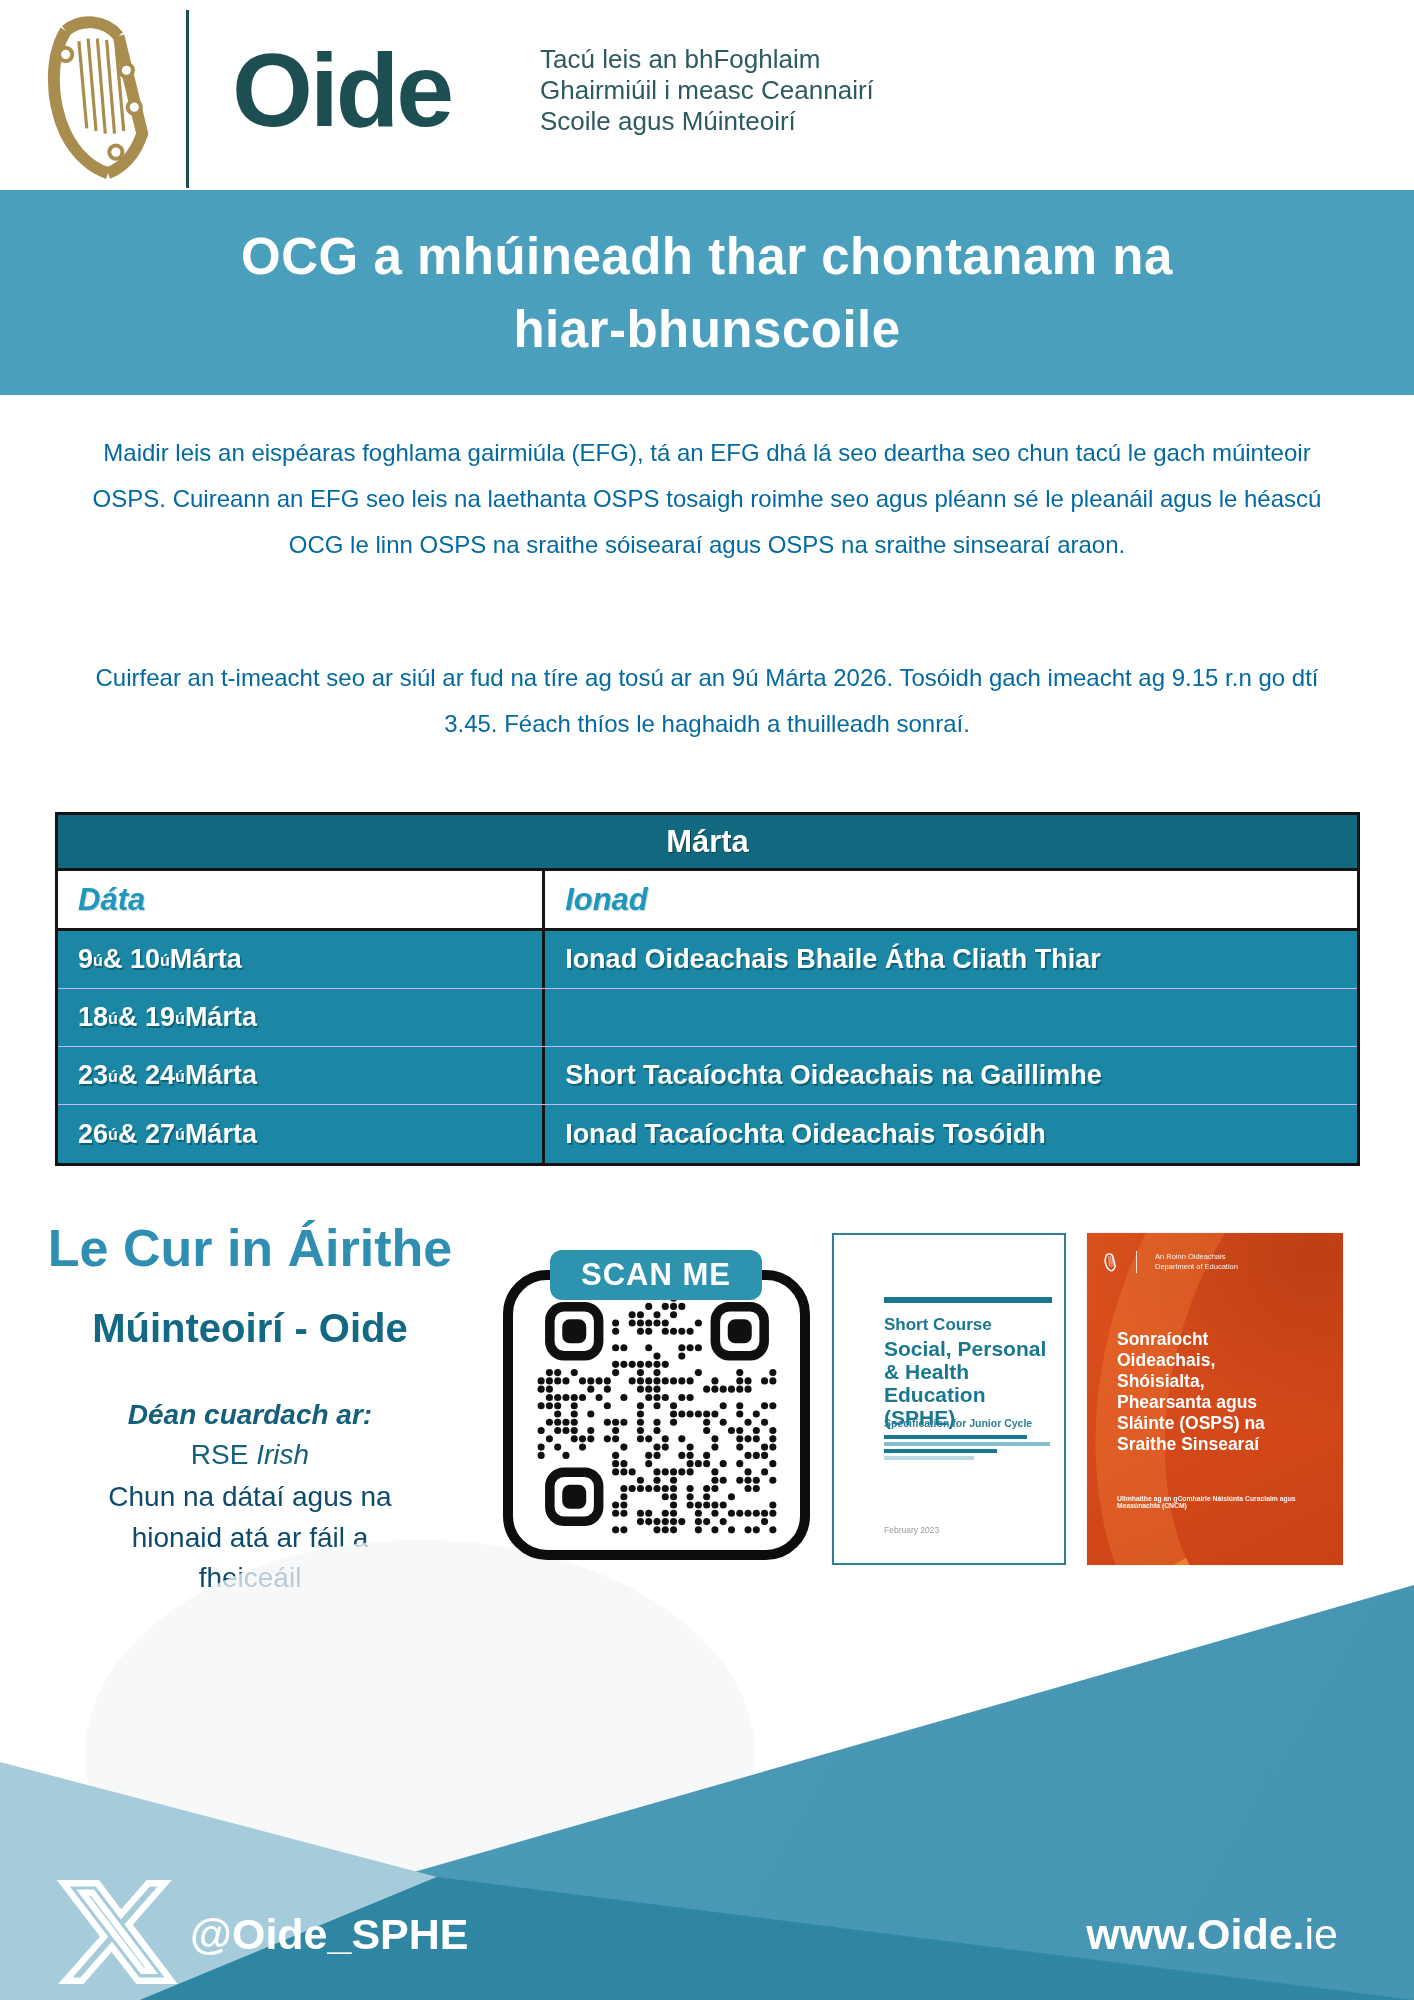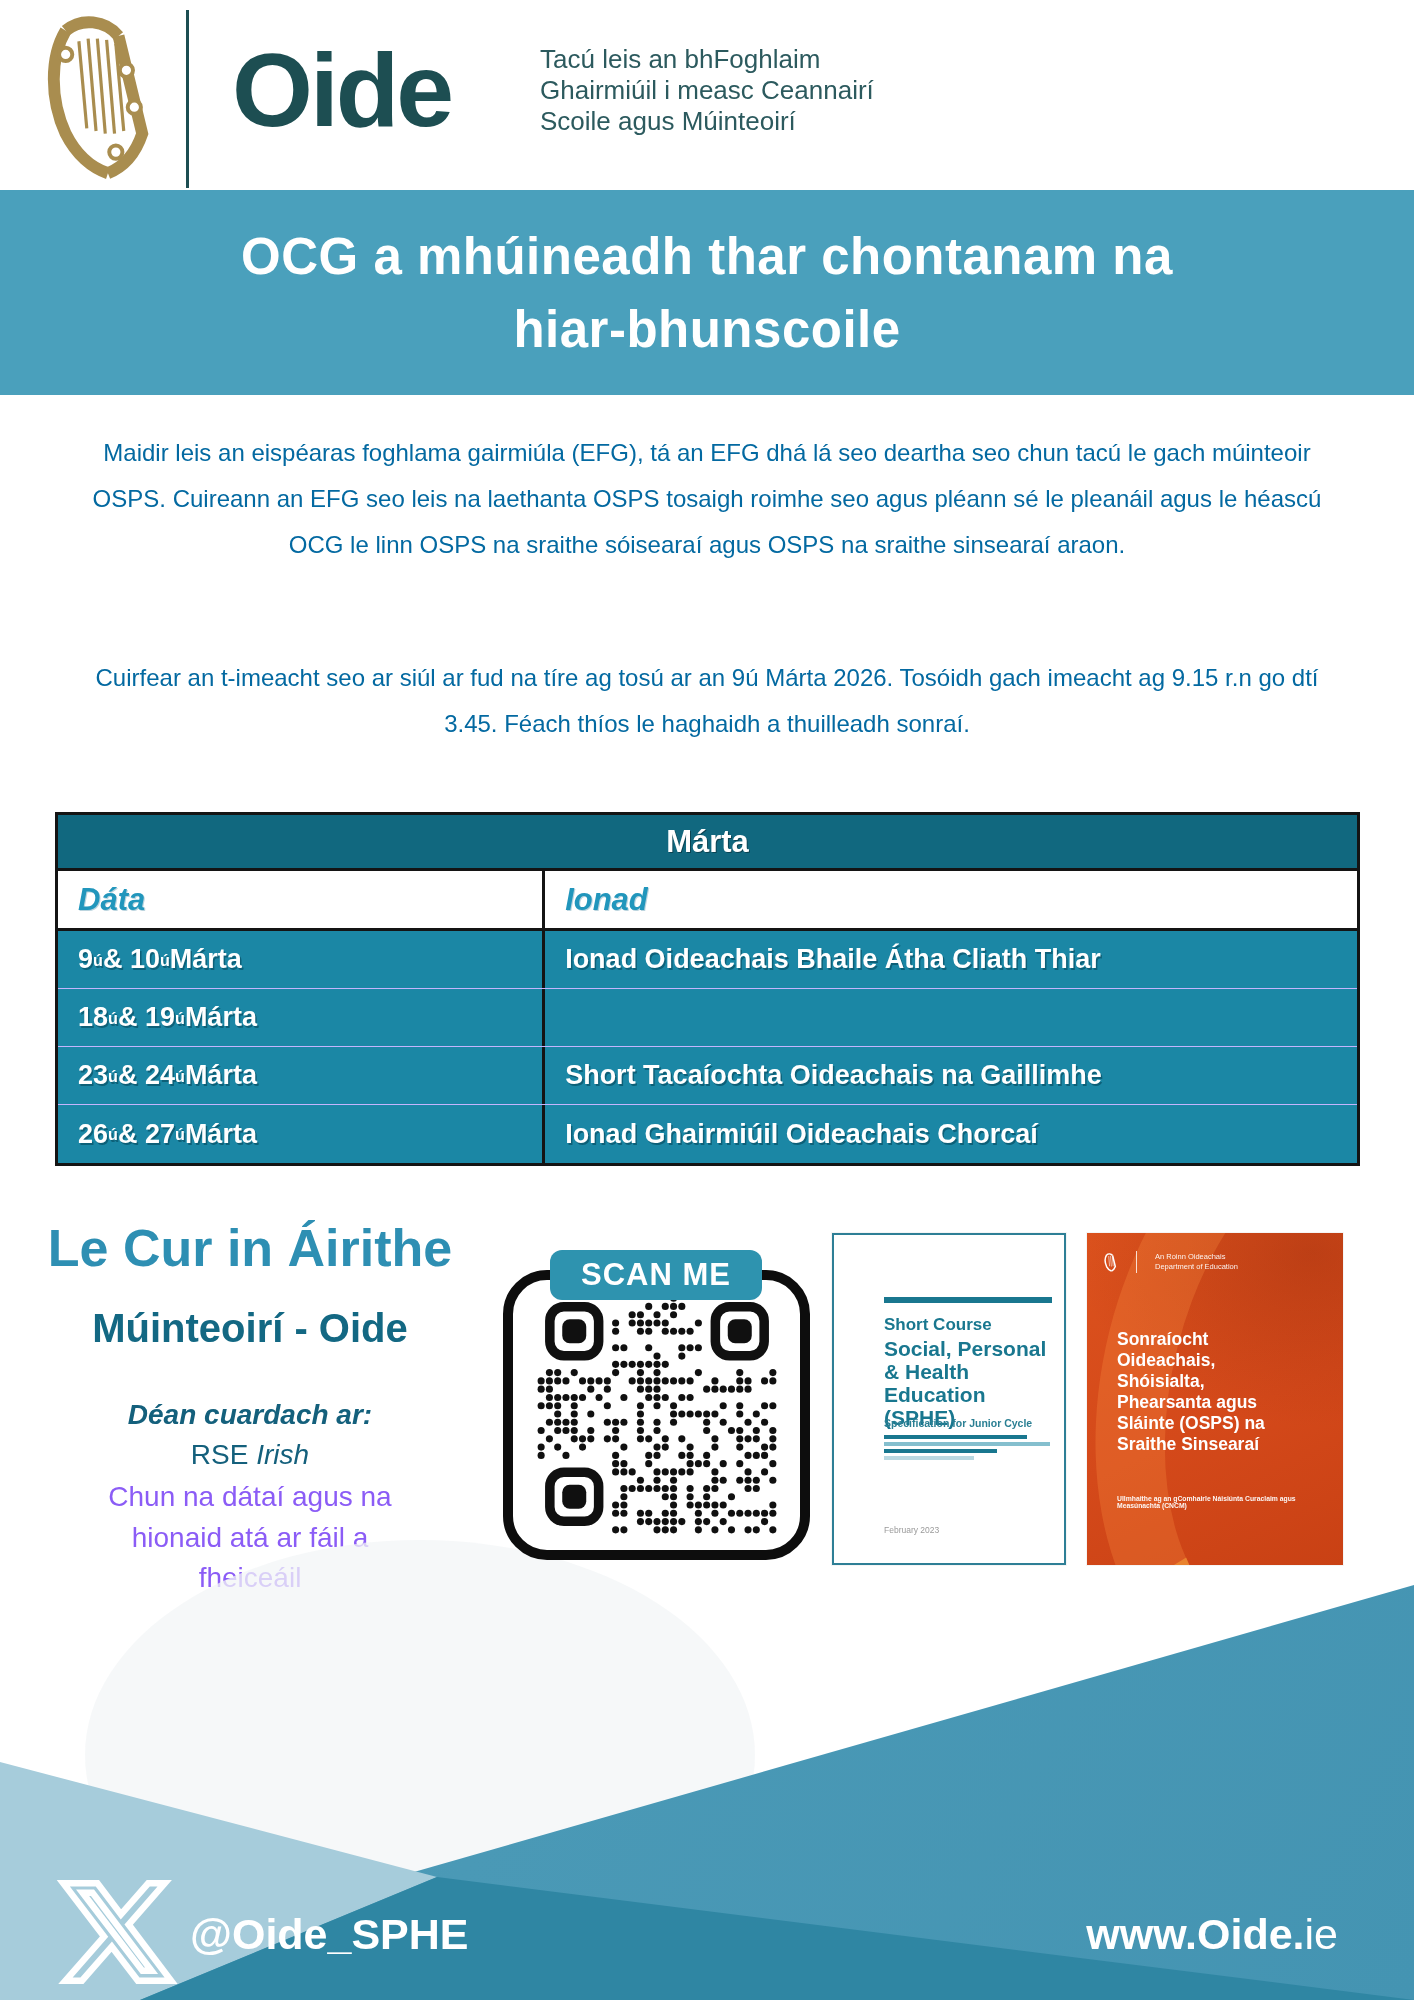--- a/index.html
+++ b/index.html
@@ -40,21 +40,21 @@
   .t-row:last-child{border-bottom:none;}
   .t-row .cell{color:#ffffff;font-weight:600;font-size:27px;text-shadow:1.5px 1.5px 0 #0d6078;}
   .t-row sup{font-size:60%;line-height:0;}
   
   .booking{position:absolute;left:35px;top:1218px;width:430px;text-align:center;}
   .bk-heading{font-size:52px;font-weight:800;color:#2e8fb3;letter-spacing:0;}
   .bk-sub{margin-top:28px;font-size:40px;font-weight:800;color:#136883;}
   .bk-search-label{margin-top:48px;font-size:28px;font-weight:700;font-style:italic;color:#14607c;}
   .bk-search-term{margin-top:8px;font-size:28px;color:#14607c;font-weight:500;}
   .bk-search-term .it{font-style:italic;}
-  .bk-note{margin:6px auto 0;width:305px;font-size:28px;line-height:1.45;color:#8b5cf6;font-weight:500;}
+  .bk-note{margin:6px auto 0;width:305px;font-size:28px;line-height:1.45;color:#0c4a6e;font-weight:500;}
   
   .scanme{position:absolute;left:550px;top:1250px;width:212px;height:50px;background:#2e93af;
     border-radius:12px;display:flex;align-items:center;justify-content:center;z-index:3;
     color:#fff;font-weight:700;font-size:31px;letter-spacing:1px;}
   .qr-frame{position:absolute;left:503px;top:1270px;width:307px;height:290px;background:#fff;
     border:10px solid #0d0d0d;border-radius:44px;z-index:2;}
   .qr-frame svg{display:block;margin:14px auto 0;}
   
   .cover{position:absolute;top:1233px;height:332px;box-shadow:0 0 0 1px rgba(0,0,0,0.04);}
   .cover.white{left:832px;width:234px;background:#ffffff;border:2px solid #2e7f96;}
@@ -147,21 +147,21 @@
     </div>
     <div class="t-row">
       <div class="cell c1">18<sup>ú</sup> &amp; 19<sup>ú</sup> Márta</div>
     </div>
     <div class="t-row">
       <div class="cell c1">23<sup>ú</sup> &amp; 24<sup>ú</sup> Márta</div>
       <div class="cell c2">Short Tacaíochta Oideachais na Gaillimhe</div>
     </div>
     <div class="t-row">
       <div class="cell c1">26<sup>ú</sup> &amp; 27<sup>ú</sup> Márta</div>
-      <div class="cell c2">Ionad Ghairmiúil Oideachais Chorcaí</div>
+      <div class="cell c2">Ionad Tacaíochta Oideachais Tosóidh</div>
     </div>
   </div>
 
   <div class="booking">
     <div class="bk-heading">Le Cur in Áirithe</div>
     <div class="bk-sub">Múinteoirí - Oide</div>
     <div class="bk-search-label">Déan cuardach ar:</div>
     <div class="bk-search-term">
       <span>RSE</span>
       <span class="it">Irish</span>

